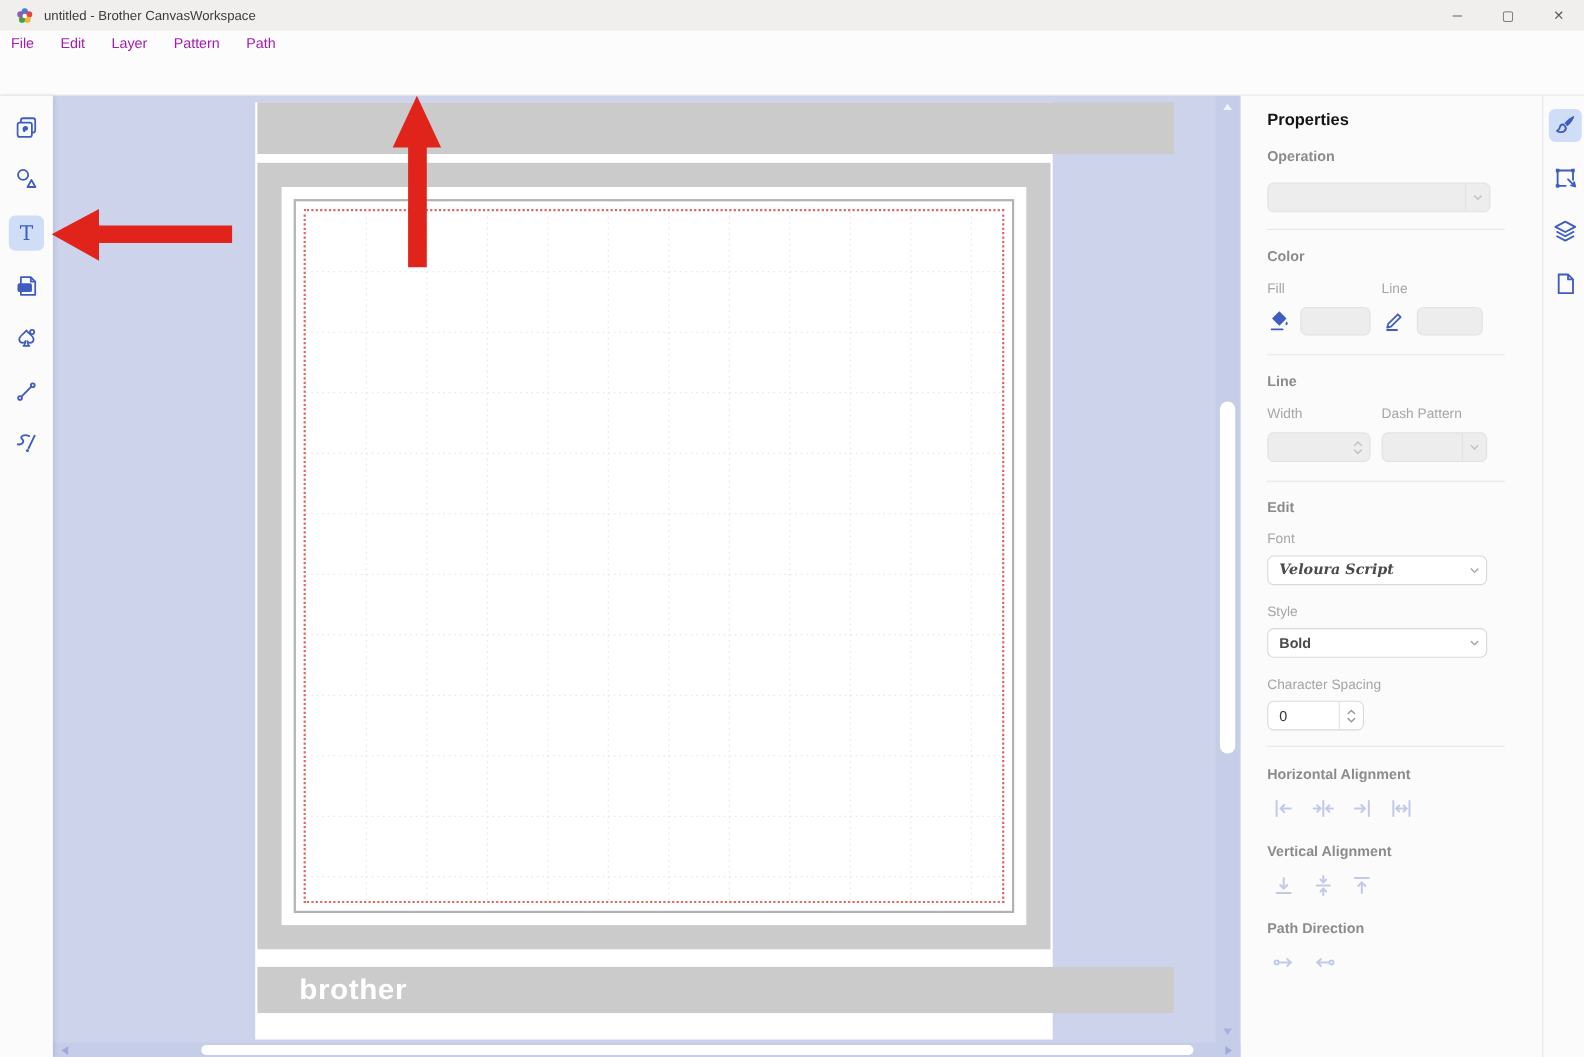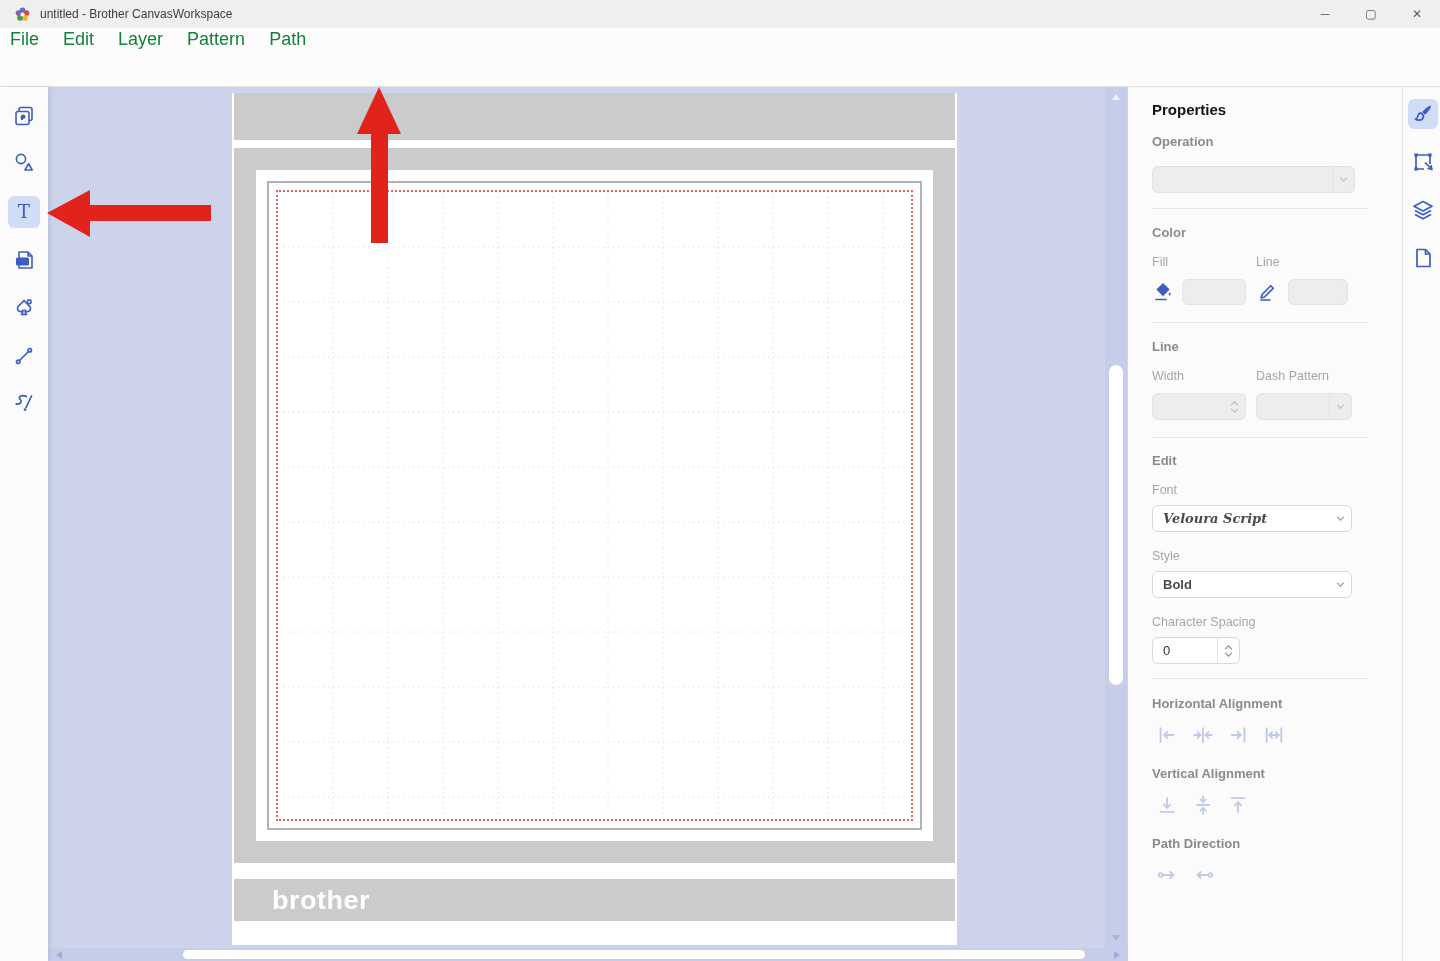--- a/index.html
+++ b/index.html
@@ -12,21 +12,21 @@
     background:#f1efed; display:flex; align-items:center; }
   .app-icon { margin-left:14px; width:17px; height:17px; }
   .title-text { margin-left:9px; font-size:12px; color:#3c3c3c; }
   .win-controls { position:absolute; right:0; top:0; height:28px; display:flex; }
   .win-btn { width:46px; height:28px; display:flex; align-items:center; justify-content:center;
     font-size:12px; color:#5a5a5a; cursor:default; }
 
   
   .menubar { position:absolute; left:0; top:28px; width:1440px; height:22px;
     background:#fcfcfc; display:flex; align-items:center; gap:24px; padding-left:10px; }
-  .menu-item { font-size:18px; color:#15803d;text-align:center; }
+  .menu-item { font-size:13px; color:#a21caf;text-align:center; }
 
   
   .toolbar { position:absolute; left:0; top:50px; width:1440px; height:37px;
     background:#fcfcfc; border-bottom:1px solid #e3e3e3; }
   .tb-btn { position:absolute; top:55px; width:28px; height:26px;
     display:flex; align-items:center; justify-content:center; }
   .tb-sep { position:absolute; top:56px; width:1px; height:24px; background:#e2e2e2; }
   .tb-box { position:absolute; top:54px; height:28px; background:#fff;
     border:1px solid #dcdcdc; border-radius:6px; display:flex; align-items:center; }
   .spin-chevrons { display:flex; flex-direction:column; align-items:center;
@@ -39,21 +39,21 @@
   .sidebar { position:absolute; left:0; top:87px; width:48px; height:874px;
     background:#fbfbfb; box-shadow:2px 0 4px rgba(60,70,120,.12); z-index:3; }
   .tool { position:absolute; left:8px; width:32px; height:32px; border-radius:6px;
     display:flex; align-items:center; justify-content:center; }
   .tool.selected { background:var(--selection,#cfdef6); }
 
   
   .canvas { position:absolute; left:48px; top:87px; width:1080px; height:874px;
     background:var(--canvas-bg,#ccd3ea); overflow:hidden; }
   .page { position:absolute; left:184px; top:6px; width:725px; height:852px; background:#fff; }
-  .mat-strip { position:absolute; left:2px; width:721px; background:var(--mat-gray,#cbcbcb); }
+  .mat-strip { position:absolute; left:2px; width:833px; background:var(--mat-gray,#cbcbcb); }
   .strip-top { top:0; height:47px; }
   .strip-bottom { top:786px; height:42px; display:flex; align-items:center; }
   .brand { margin-left:38px; color:#fff; font-size:27px; font-weight:700;
     letter-spacing:.5px; transform:scaleY(.95); }
   .mat { position:absolute; left:2px; top:55px; width:721px; height:715px;
     border:22px solid var(--mat-gray,#cbcbcb); background:#fff; }
   .mat-frame { position:absolute; left:11px; top:11px; right:11px; bottom:11px;
     border:2px solid #b2b2b2; }
   .mat-cut { position:absolute; left:7px; top:7px; right:7px; bottom:7px;
     border:2px dotted var(--cut-red,#e06565); }

